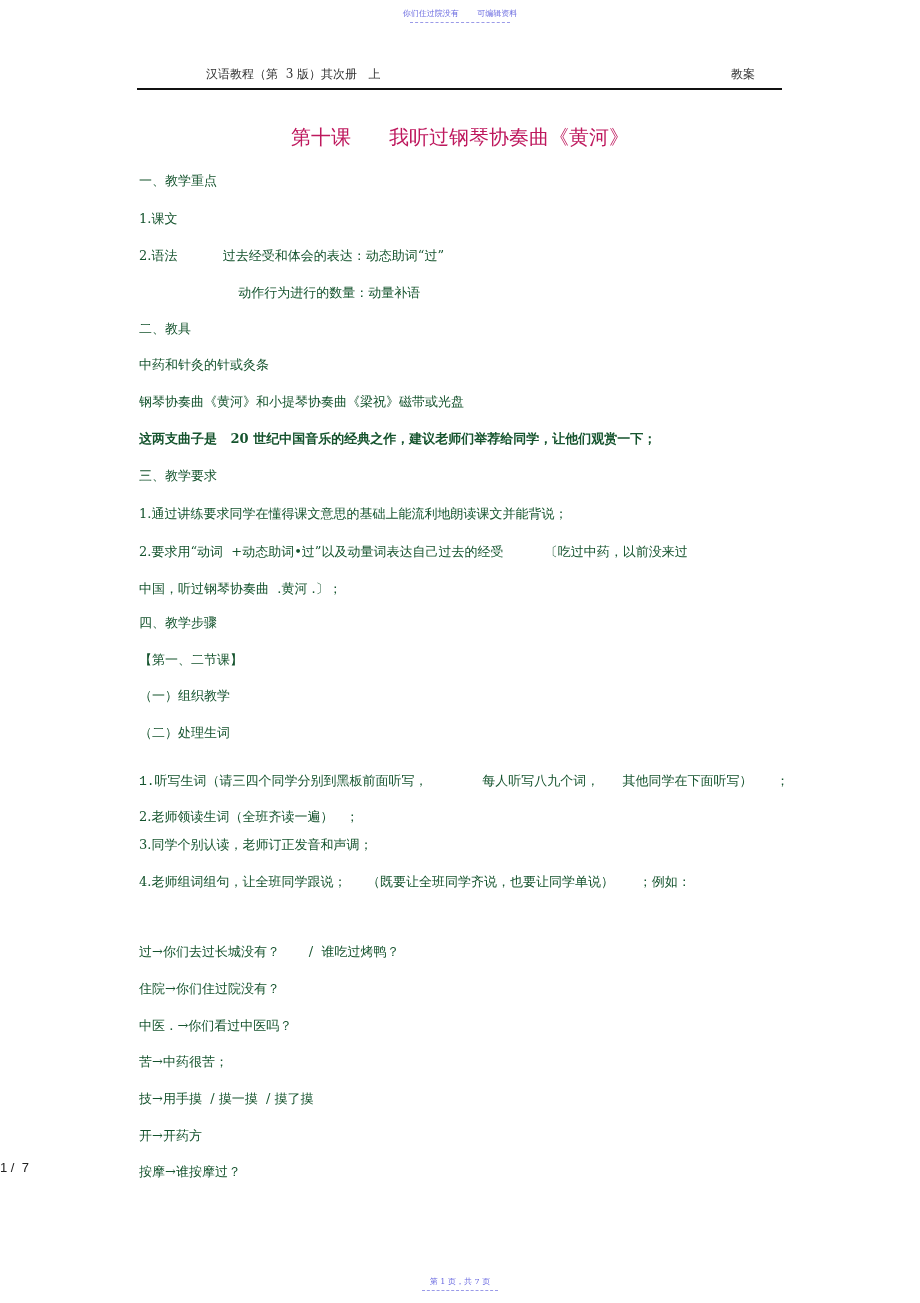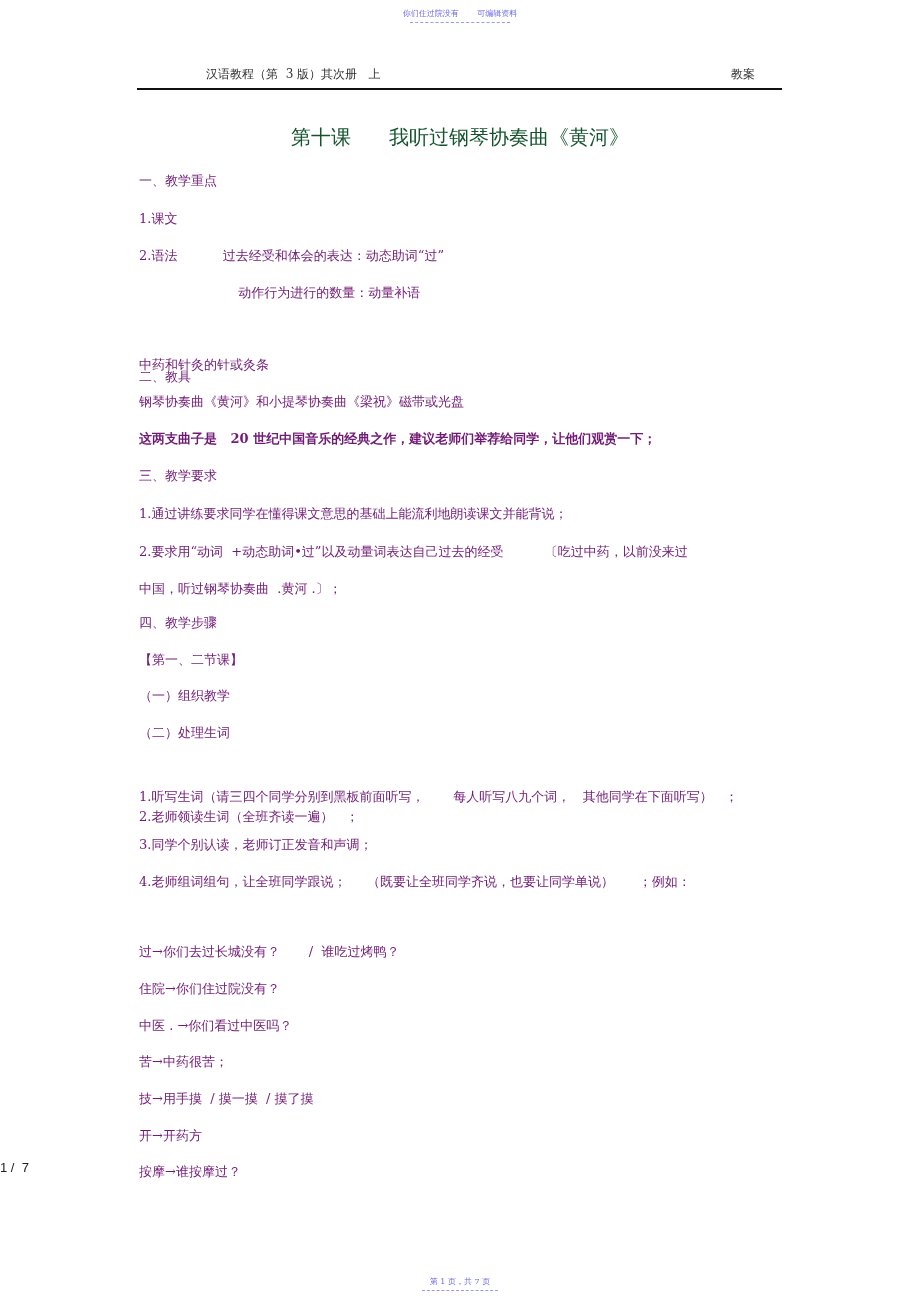--- a/index.html
+++ b/index.html
@@ -20,24 +20,24 @@
       position: absolute; top: 66px; left: 165px; width: 590px;
       font-size: 12px; color: #333;
     }
     .header .left { position: absolute; left: 0; top: 0; white-space: pre; margin-left: 41px; }
     .header .right { position: absolute; right: 0; top: 0; }
     .rule {
       position: absolute; top: 88px; left: 137px; width: 645px; height: 2px; background: #111;
     }
     .title {
       position: absolute; top: 124px; left: 0; width: 920px; text-align: center;
-      font-size: 20px; color: #14532d; white-space: pre;
+      font-size: 20px; color: #be185d; white-space: pre;
     }
     .line {
-      position: absolute; left: 139px; font-size: 13px; color: #701a75; white-space: pre;
+      position: absolute; left: 139px; font-size: 13px; color: #14532d; white-space: pre;
     }
     .page-num {
       position: absolute; top: 1160px; left: 0; width: 920px; text-align: left;
       font-family: "Liberation Sans", sans-serif; font-size: 13px; color: #222;
       white-space: pre;
     }
     .wm-bottom {
       position: absolute; top: 1276px; left: 0; width: 920px; text-align: center;
       font-size: 8px; color: #6a6ae0;
     }
@@ -57,33 +57,33 @@
 </div>
 <div class="rule"></div>
 
 <div class="title">第十课      我听过钢琴协奏曲《黄河》</div>
 
 <div id="body-lines">
     <div class="line" style="top: 172px;">一、教学重点</div>
     <div class="line" style="top: 210px;">1.课文</div>
     <div class="line" style="top: 247px;">2.语法           过去经受和体会的表达：动态助词“过”</div>
     <div class="line" style="top: 284px;">                        动作行为进行的数量：动量补语</div>
-    <div class="line" style="top: 320px; margin-top: 48px;">二、教具</div>
+    <div class="line" style="top: 320px;">二、教具</div>
     <div class="line" style="top: 356px;">中药和针灸的针或灸条</div>
     <div class="line" style="top: 393px;">钢琴协奏曲《黄河》和小提琴协奏曲《梁祝》磁带或光盘</div>
     <div class="line" style="top: 430px; font-weight: bold;">这两支曲子是   20 世纪中国音乐的经典之作，建议老师们举荐给同学，让他们观赏一下；</div>
     <div class="line" style="top: 467px; text-align: center;">三、教学要求</div>
     <div class="line" style="top: 505px;">1.通过讲练要求同学在懂得课文意思的基础上能流利地朗读课文并能背说；</div>
     <div class="line" style="top: 543px;">2.要求用“动词  +动态助词•过”以及动量词表达自己过去的经受          〔吃过中药，以前没来过</div>
     <div class="line" style="top: 580px;">中国，听过钢琴协奏曲  .黄河 .〕；</div>
     <div class="line" style="top: 614px;">四、教学步骤</div>
     <div class="line" style="top: 651px;">【第一、二节课】</div>
     <div class="line" style="top: 687px;">（一）组织教学</div>
     <div class="line" style="top: 724px;">（二）处理生词</div>
-    <div class="line" style="top: 788px;">1.听写生词（请三四个同学分别到黑板前面听写，       每人听写八九个词，   其他同学在下面听写）   ；</div>
+    <div class="line" style="top: 772px; font-family: Liberation Mono, monospace;">1.听写生词（请三四个同学分别到黑板前面听写，       每人听写八九个词，   其他同学在下面听写）   ；</div>
     <div class="line" style="top: 808px;">2.老师领读生词（全班齐读一遍）   ；</div>
     <div class="line" style="top: 836px;">3.同学个别认读，老师订正发音和声调；</div>
     <div class="line" style="top: 873px;">4.老师组词组句，让全班同学跟说；     （既要让全班同学齐说，也要让同学单说）      ；例如：</div>
     <div class="line" style="top: 943px; text-align: right;">过→你们去过长城没有？       /  谁吃过烤鸭？</div>
     <div class="line" style="top: 980px;">住院→你们住过院没有？</div>
     <div class="line" style="top: 1017px;">中医 . →你们看过中医吗？</div>
     <div class="line" style="top: 1053px;">苦→中药很苦；</div>
     <div class="line" style="top: 1090px;">技→用手摸  / 摸一摸  / 摸了摸</div>
     <div class="line" style="top: 1127px;">开→开药方</div>
     <div class="line" style="top: 1163px;">按摩→谁按摩过？</div>

